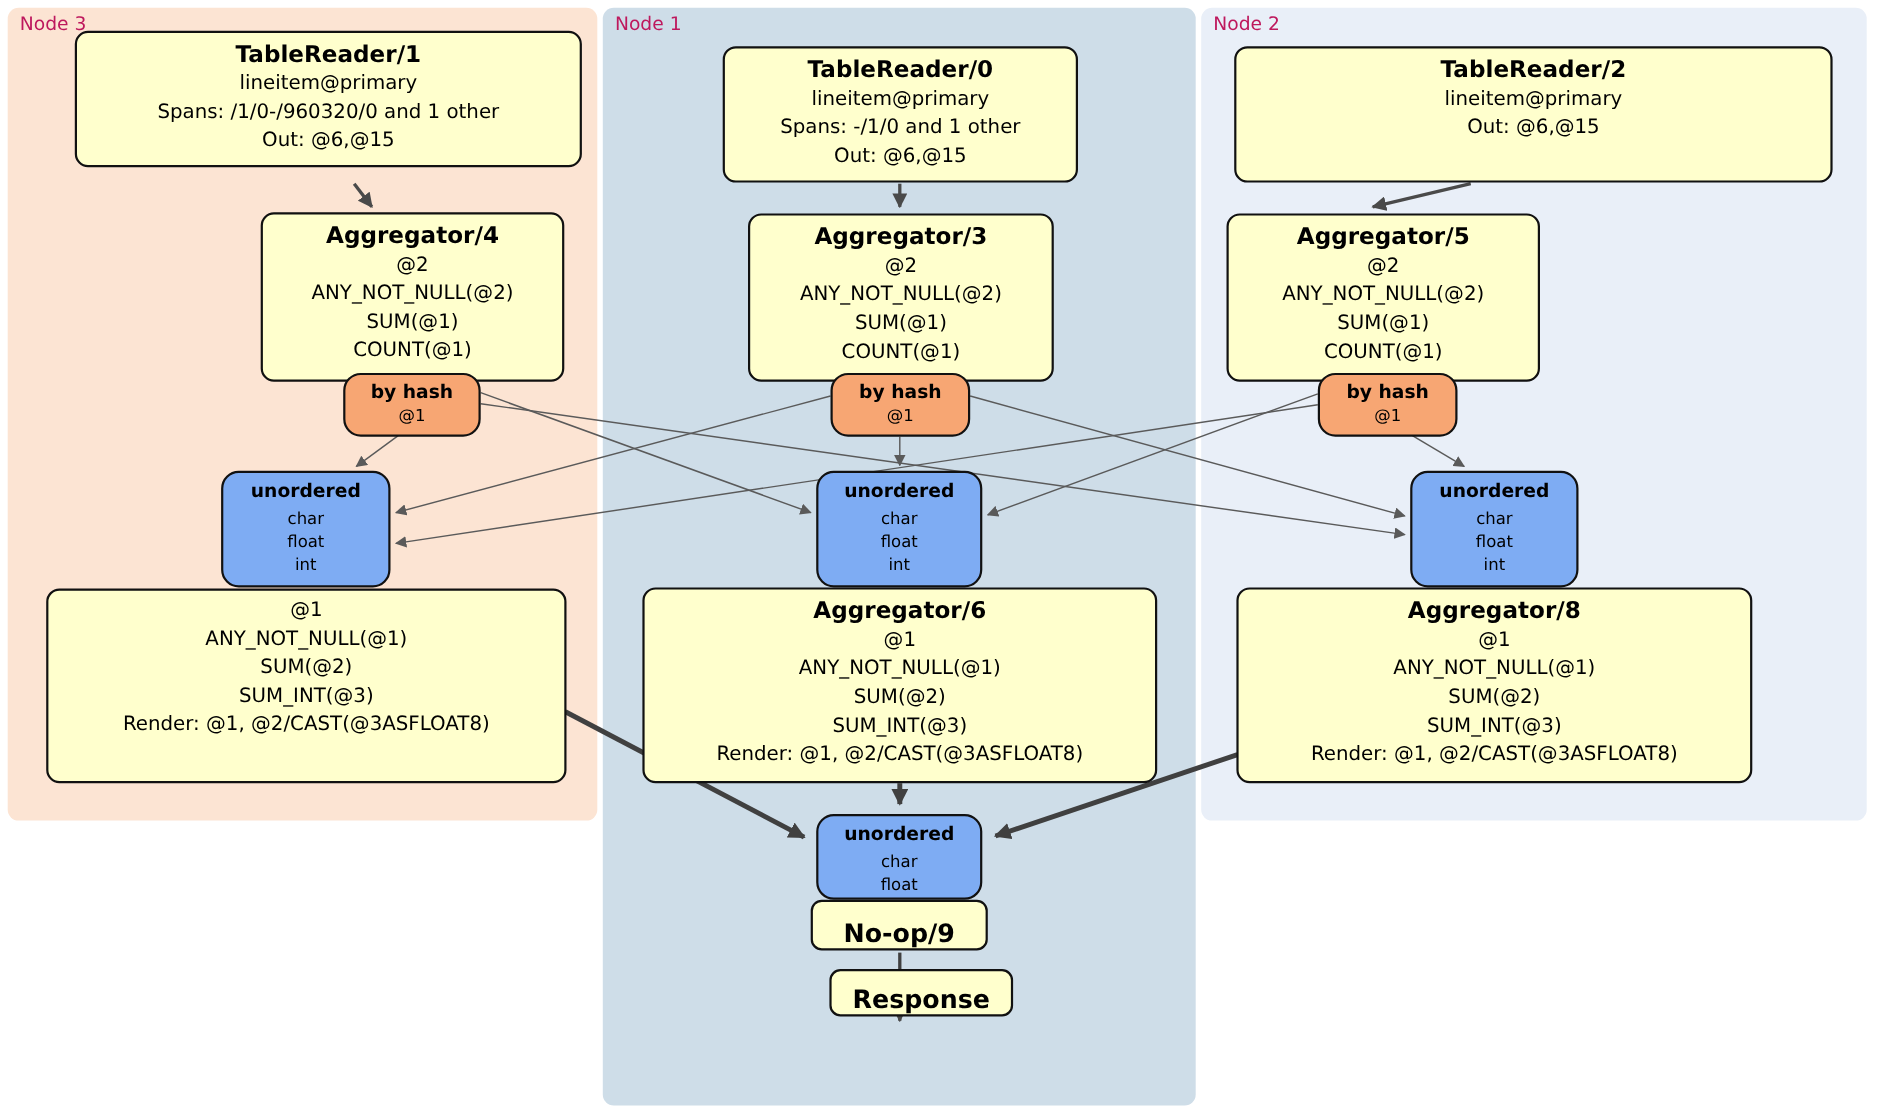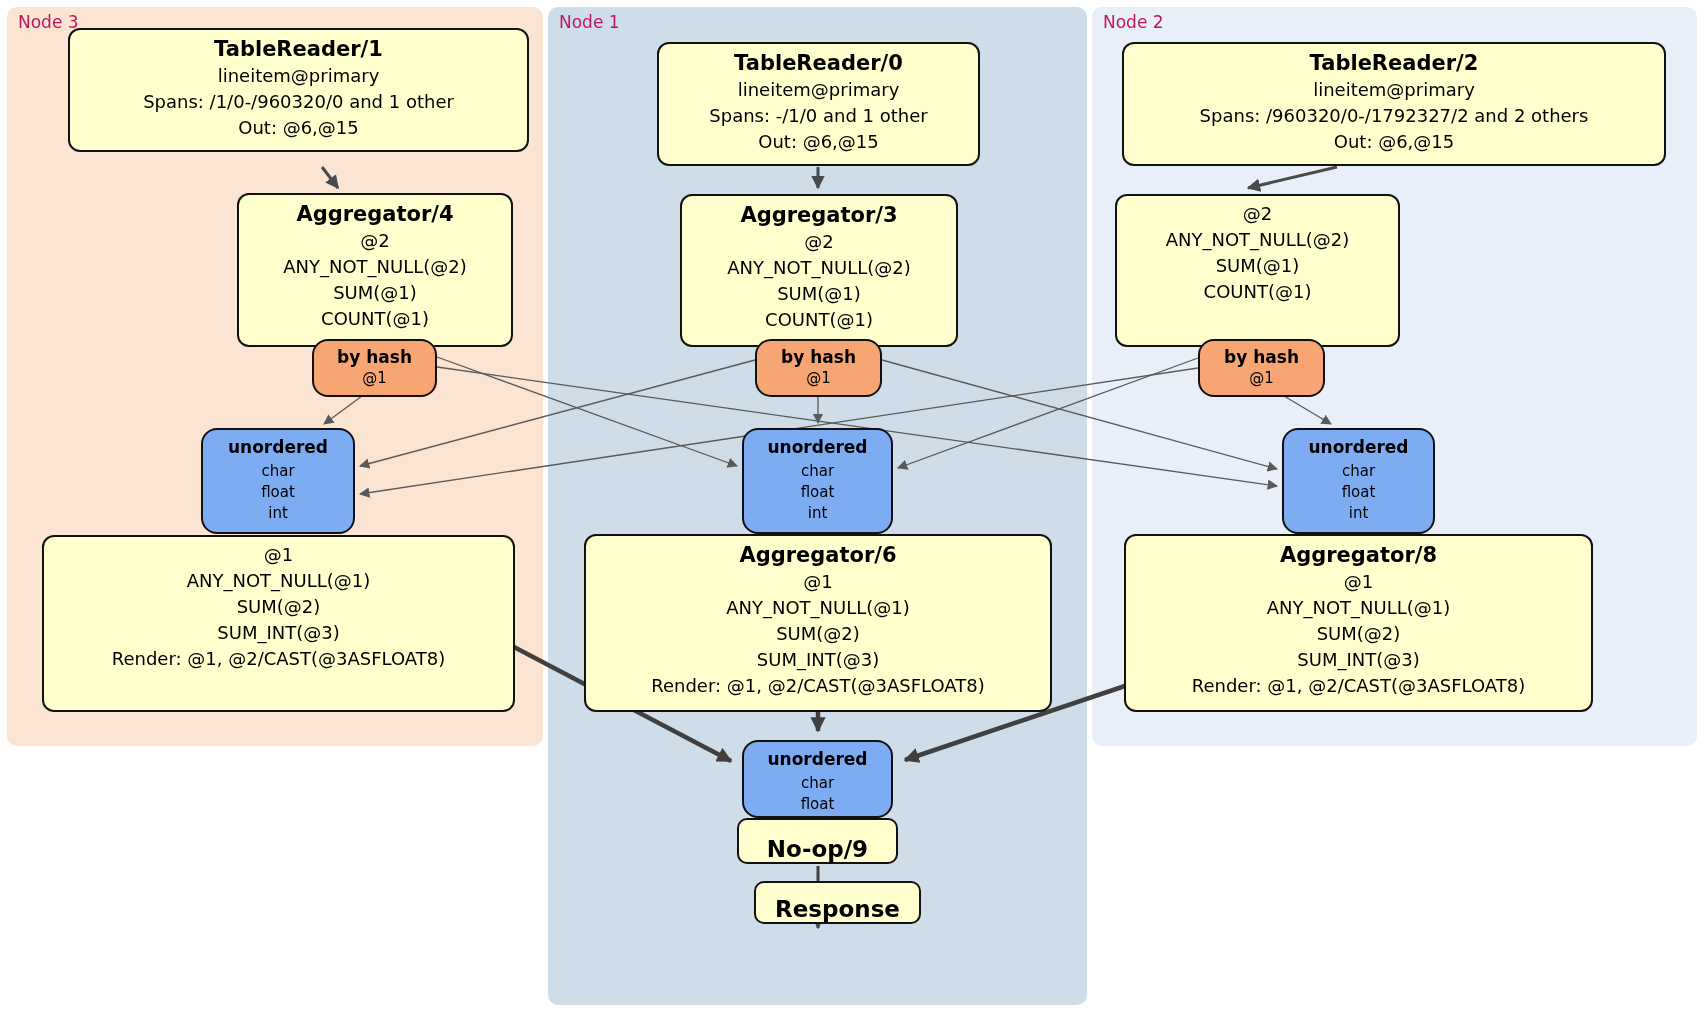--- a/index.html
+++ b/index.html
@@ -152,41 +152,41 @@
   <div id="tr0" class="box proc">
     <div class="box-title">TableReader/0</div>
     <div class="box-line">lineitem@primary</div>
     <div class="box-line">Spans: -/1/0 and 1 other</div>
     <div class="box-line">Out: @6,@15</div>
   </div>
 
   <div id="tr2" class="box proc">
     <div class="box-title">TableReader/2</div>
     <div class="box-line">lineitem@primary</div>
-    <div class="box-line">Spans: /960320/0-/1792327/2 and 2 others</div>
     <div class="box-line">Out: @6,@15</div>
   </div>
 
   <div id="agg4" class="box proc">
     <div class="box-title">Aggregator/4</div>
     <div class="box-line">@2</div>
     <div class="box-line">ANY_NOT_NULL(@2)</div>
     <div class="box-line">SUM(@1)</div>
     <div class="box-line">COUNT(@1)</div>
   </div>
 
   <div id="agg3" class="box proc">
     <div class="box-title">Aggregator/3</div>
     <div class="box-line">@2</div>
     <div class="box-line">ANY_NOT_NULL(@2)</div>
     <div class="box-line">SUM(@1)</div>
     <div class="box-line">COUNT(@1)</div>
   </div>
 
   <div id="agg5" class="box proc">
+    <div class="box-title">Aggregator/5</div>
     <div class="box-line">@2</div>
     <div class="box-line">ANY_NOT_NULL(@2)</div>
     <div class="box-line">SUM(@1)</div>
     <div class="box-line">COUNT(@1)</div>
   </div>
 
   <div id="agg7" class="box proc">
     <div class="box-line">@1</div>
     <div class="box-line">ANY_NOT_NULL(@1)</div>
     <div class="box-line">SUM(@2)</div>

